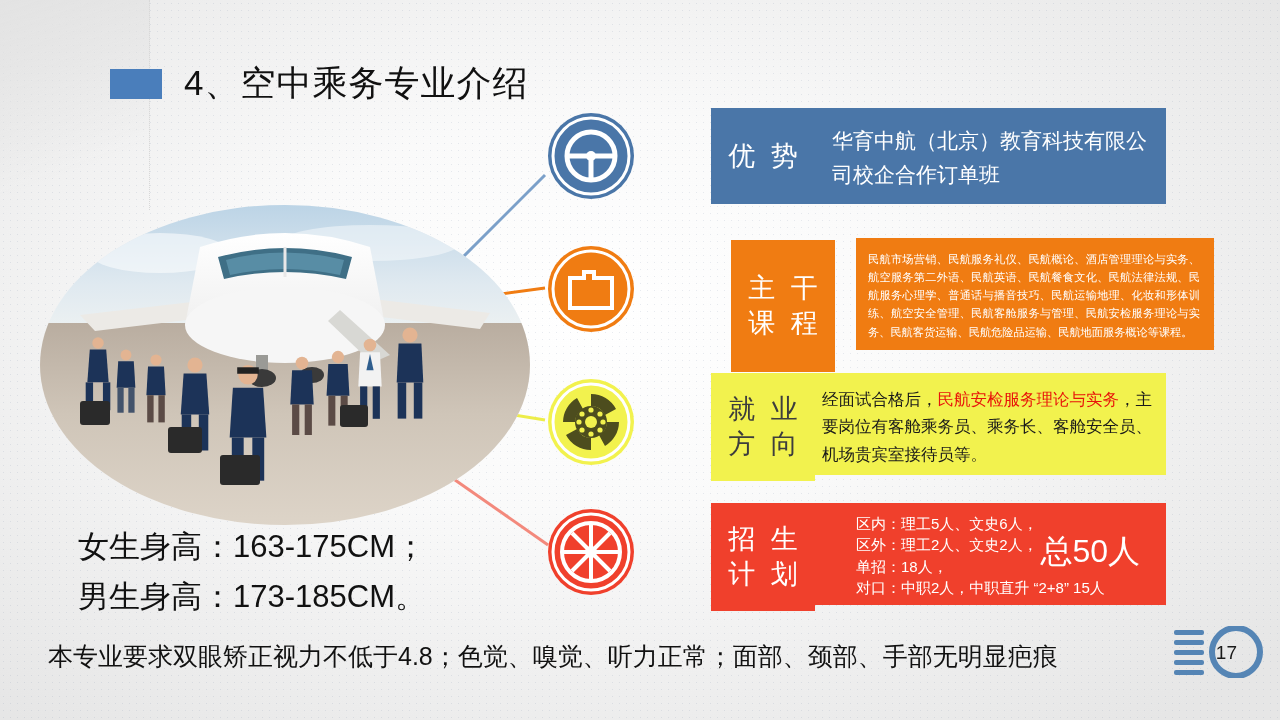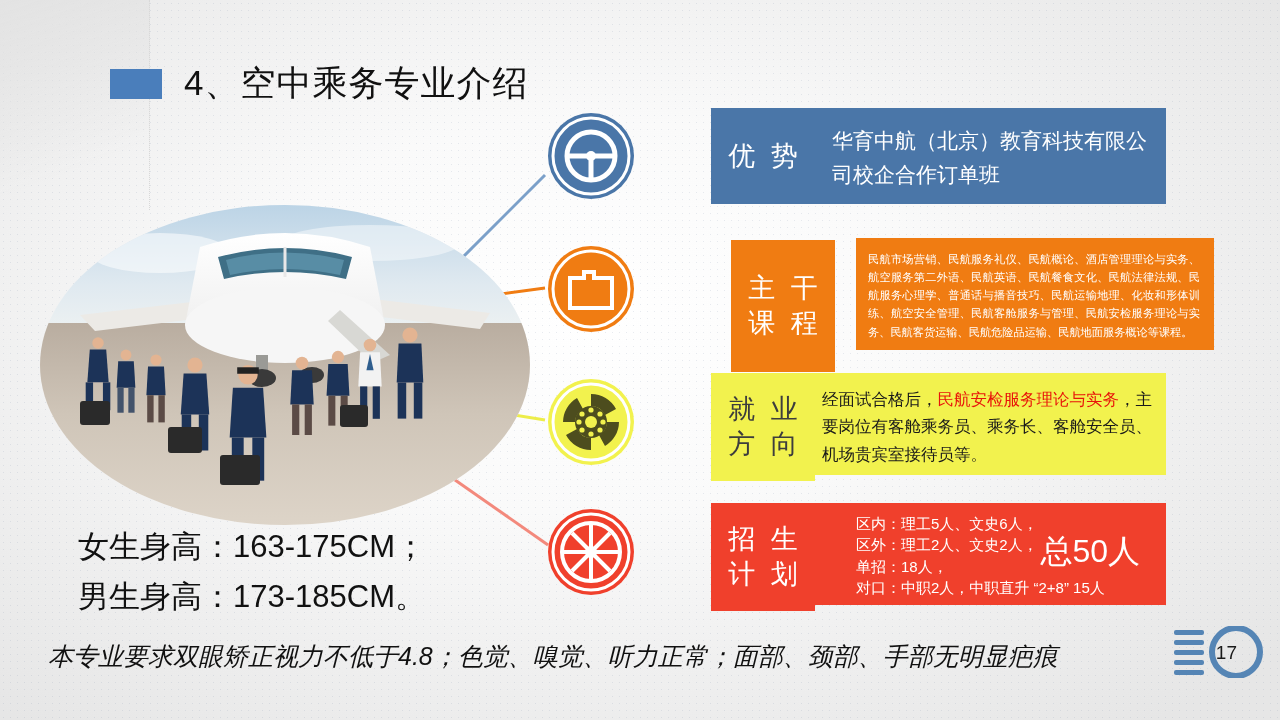--- a/index.html
+++ b/index.html
@@ -93,21 +93,21 @@
     font-size:32px; letter-spacing:0px; color:#fff;
   }
 
   
   .height-block {
     position:absolute; left:78px; top:522px;
     font-size:31px; line-height:1.62; color:#111; white-space:nowrap;
   }
   .footer-note {
     position:absolute; left:48px; top:640px;
-    font-size:25px; color:#111; white-space:nowrap;font-style:italic;
+    font-size:25px; color:#111; white-space:nowrap;
   }
 
   
   .page-badge { position:absolute; right:14px; bottom:42px; width:92px; height:52px; }
   .page-num {
     position:absolute; right:43px; bottom:56px;
     font-size:19px; color:#1a1a1a;
   }
 </style>
 </head>

